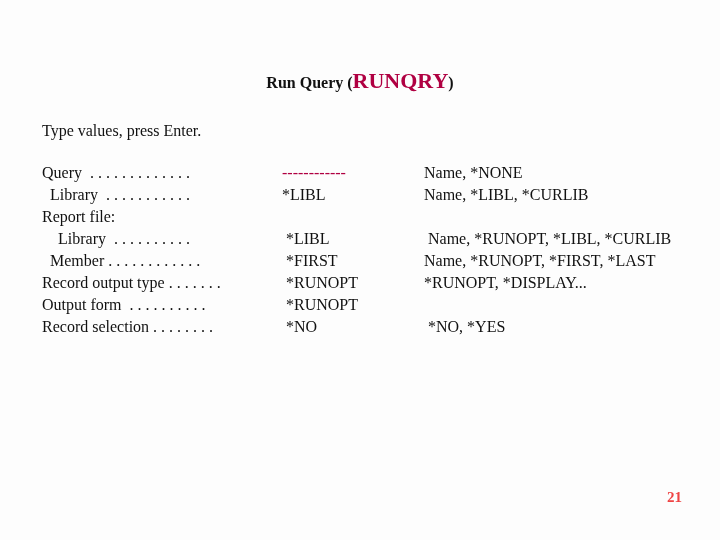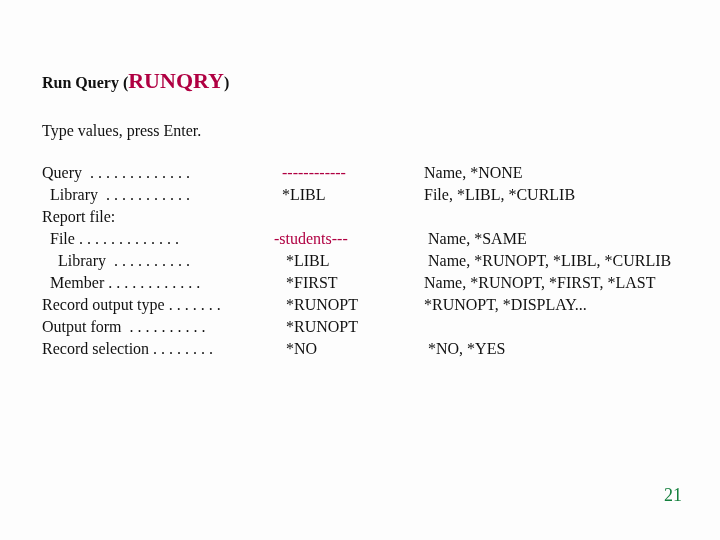--- a/index.html
+++ b/index.html
@@ -9,20 +9,21 @@
     height: 540px;
     background: #fdfdfd;
     font-family: Georgia, "Times New Roman", serif;
     color: #111;
     position: relative;
   }
   .page {
     padding: 68px 42px 0 42px;
   }
   .title {
+    text-align: center;
     font-size: 17px;
     font-weight: bold;
     margin-bottom: 28px;
     color: #111;
   }
   .title .prefix { font-size: 16px; }
   .title .cmd {
     color: #b00042;
     font-size: 22px;
     font-weight: bold;
@@ -38,22 +39,23 @@
     line-height: 22px;
   }
   .col-label  { width: 232px; white-space: pre; }
   .col-value  { width: 108px; white-space: pre; }
   .col-help   { flex: 1;       white-space: pre; margin-left: 42px; }
   .red { color: #b00042; }
   .pagenum {
     position: absolute;
     right: 38px;
     bottom: 34px;
-    font-size: 18px;
-    color: #15803d;
+    font-size: 15px;
+    color: #ef4444;
+    font-weight: bold;
   }
 </style>
 </head>
 <body>
 
 <div class="page">
 
   <div class="title">
     <span class="prefix">Run Query (</span><span class="cmd">RUNQRY</span><span class="suffix">)</span>
   </div>
@@ -62,31 +64,26 @@
 
   <div>
     <div class="row">
       <div class="col-label">Query  . . . . . . . . . . . . .</div>
       <div class="col-value red">  ------------</div>
       <div class="col-help">Name, *NONE</div>
     </div>
     <div class="row">
       <div class="col-label">  Library  . . . . . . . . . . .</div>
       <div class="col-value">  *LIBL</div>
-      <div class="col-help">File, *LIBL, *CURLIB</div>
+      <div class="col-help">Name, *LIBL, *CURLIB</div>
     </div>
     <div class="row">
       <div class="col-label">Report file:</div>
       <div class="col-value"></div>
       <div class="col-help"></div>
-    </div>
-    <div class="row">
-      <div class="col-label">  File . . . . . . . . . . . . .</div>
-      <div class="col-value red">-students---</div>
-      <div class="col-help"> Name, *SAME</div>
     </div>
     <div class="row">
       <div class="col-label">    Library  . . . . . . . . . .</div>
       <div class="col-value">   *LIBL</div>
       <div class="col-help"> Name, *RUNOPT, *LIBL, *CURLIB</div>
     </div>
     <div class="row">
       <div class="col-label">  Member . . . . . . . . . . . .</div>
       <div class="col-value">   *FIRST</div>
       <div class="col-help">Name, *RUNOPT, *FIRST, *LAST</div>

